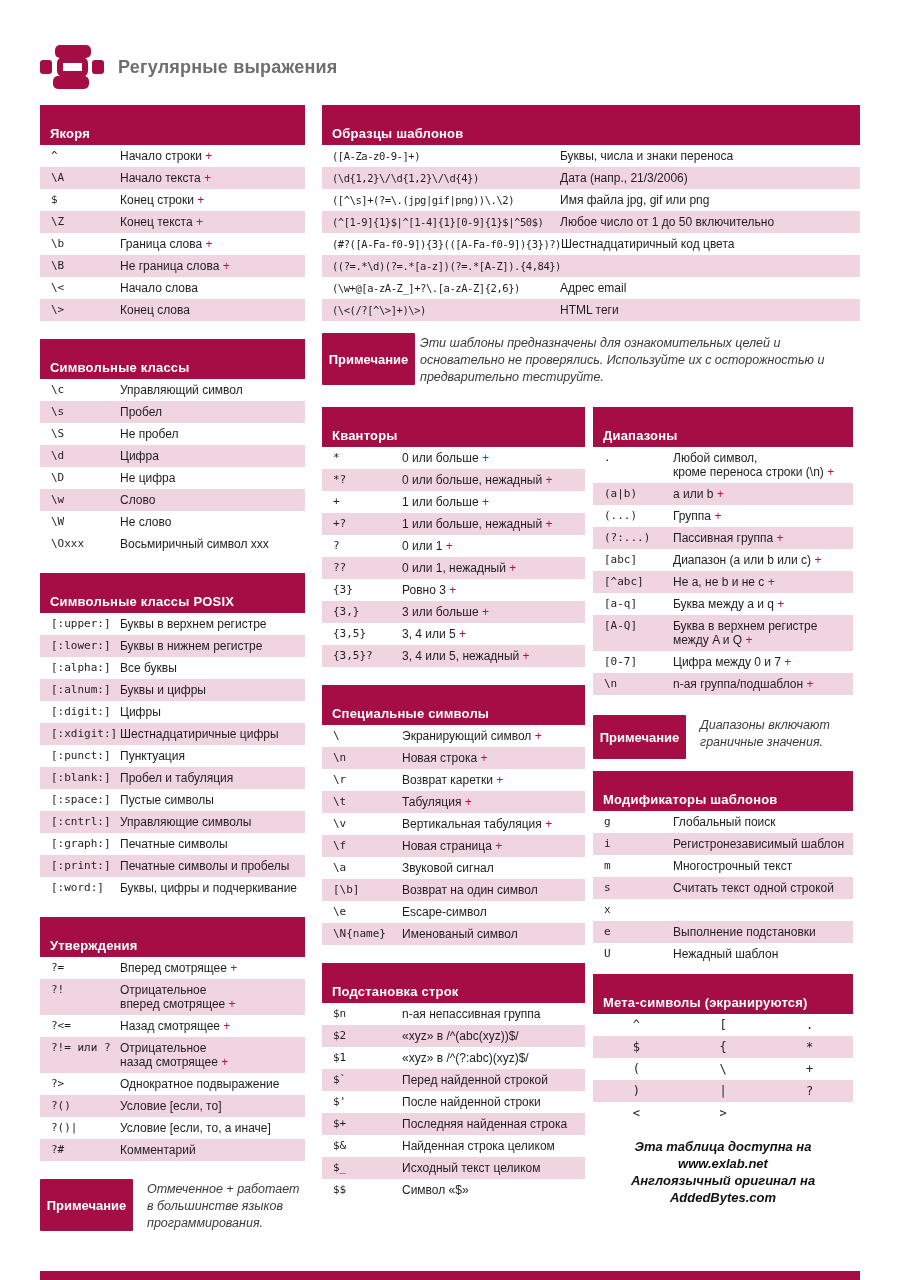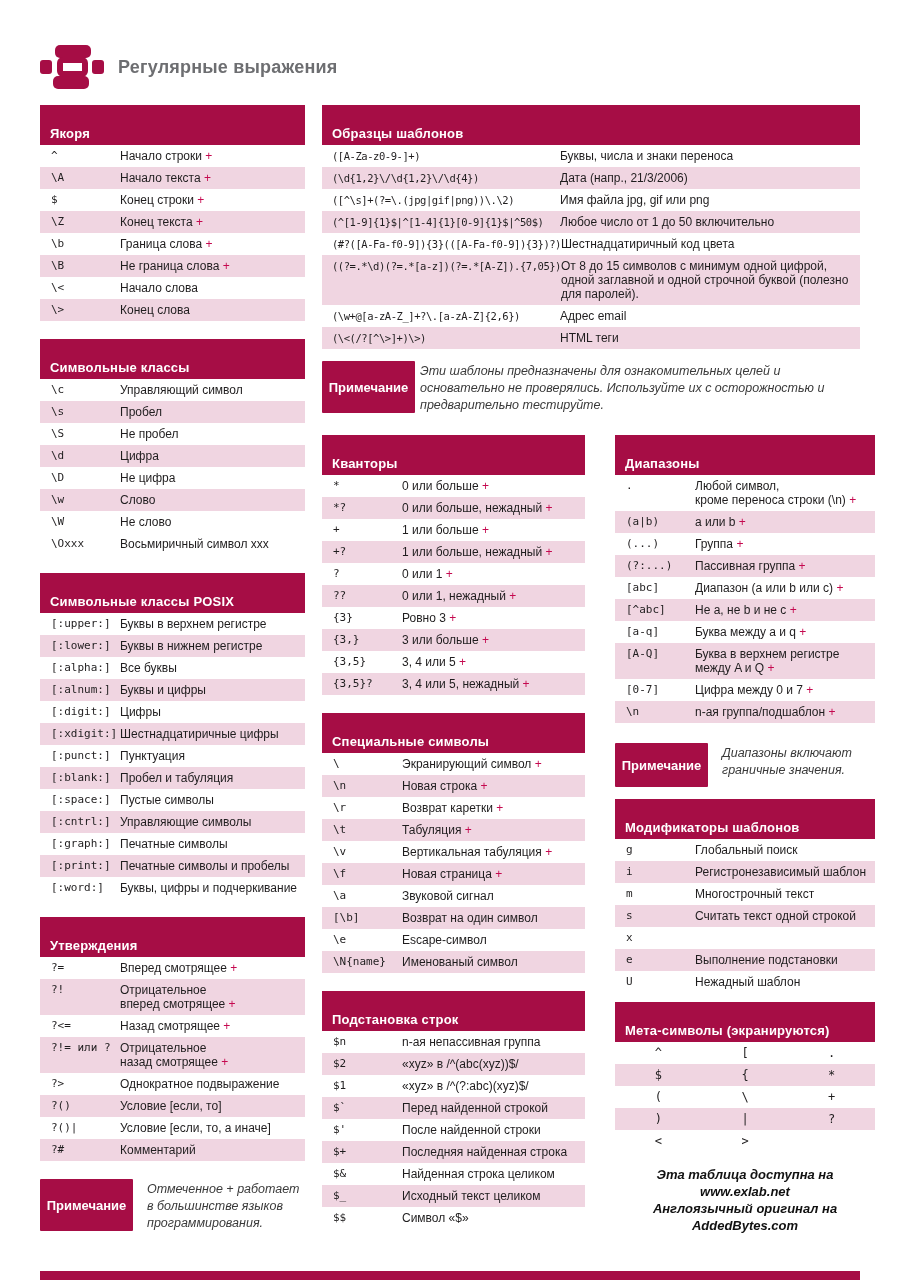--- a/index.html
+++ b/index.html
@@ -20,21 +20,21 @@
   .logo{position:relative;width:64px;height:44px;}
   .logo .bar-top{position:absolute;left:15px;top:0;width:36px;height:13px;background:var(--accent);border-radius:5px;}
   .logo .bar-bottom{position:absolute;left:13px;bottom:0;width:36px;height:13px;background:var(--accent);border-radius:5px;}
   .logo .sq-left{position:absolute;left:0;top:15px;width:12px;height:14px;background:var(--accent);border-radius:3px;}
   .logo .sq-right{position:absolute;right:0;top:15px;width:12px;height:14px;background:var(--accent);border-radius:3px;}
   .logo .ring{position:absolute;left:17px;top:12px;width:31px;height:20px;border:6px solid var(--accent);border-radius:6px;background:#fff;}
   .page-title{margin-left:14px;font-size:18px;font-weight:bold;color:var(--gray);letter-spacing:.2px;}
   
   .col-left{position:absolute;left:40px;top:105px;width:265px;}
   .area-right{position:absolute;left:322px;top:105px;width:538px;}
-  .two-col{display:flex;gap:30px;margin-top:21px;}
+  .two-col{display:flex;gap:8px;margin-top:21px;}
   .col-mid{width:263px;flex:0 0 263px;}
   .col-right{width:260px;flex:0 0 260px;}
   
   .table{margin-bottom:18px;}
   .thead{
     background:var(--accent);color:#fff;font-weight:bold;font-size:13px;
     padding:21px 10px 5px;height:40px;line-height:15px;letter-spacing:.2px;
   }
   .trow{display:flex;align-items:flex-start;padding:4px 0;min-height:22px;}
   .trow.alt{background:var(--pink);}
@@ -272,22 +272,21 @@
         </div>
         <div class="trow alt">
           <span class="code">(^[1-9]{1}$|^[1-4]{1}[0-9]{1}$|^50$)</span>
           <span class="desc">Любое число от 1 до 50 включительно</span>
         </div>
         <div class="trow">
           <span class="code">(#?([A-Fa-f0-9]){3}(([A-Fa-f0-9]){3})?)</span>
           <span class="desc">Шестнадцатиричный код цвета</span>
         </div>
         <div class="trow alt">
-          <span class="code">((?=.*\d)(?=.*[a-z])(?=.*[A-Z]).{7,05})</span>
-          <span class="desc">От 8 до 15 символов с минимум одной цифрой, одной заглавной и одной строчной буквой (полезно для паролей).</span>
+          <span class="code">((?=.*\d)(?=.*[a-z])(?=.*[A-Z]).{4,84})</span>
         </div>
         <div class="trow">
           <span class="code">(\w+@[a-zA-Z_]+?\.[a-zA-Z]{2,6})</span>
           <span class="desc">Адрес email</span>
         </div>
         <div class="trow alt">
           <span class="code">(\&lt;(/?[^\&gt;]+)\&gt;)</span>
           <span class="desc">HTML теги</span>
         </div>
       </div>

